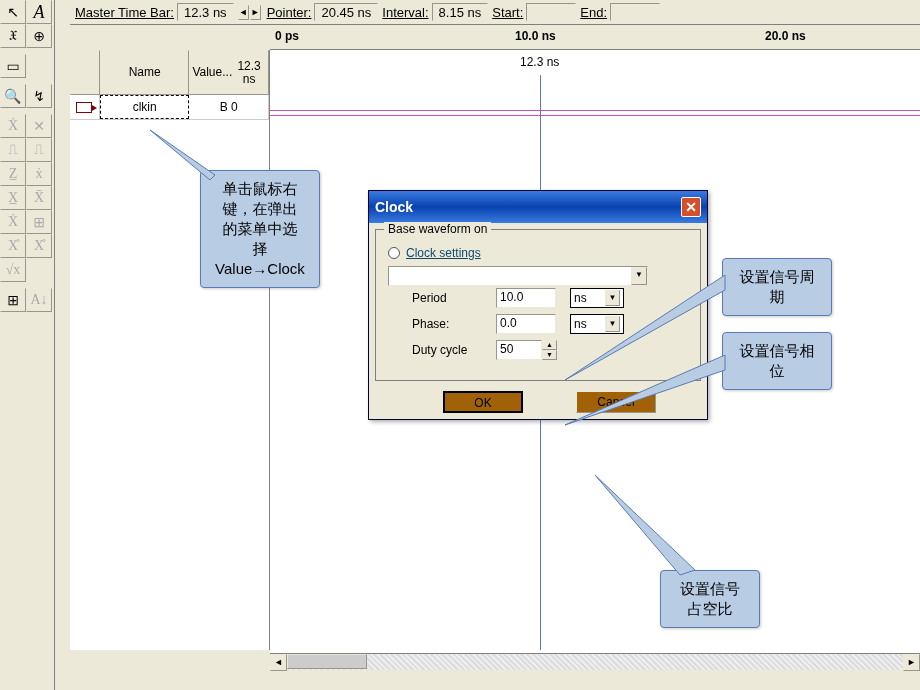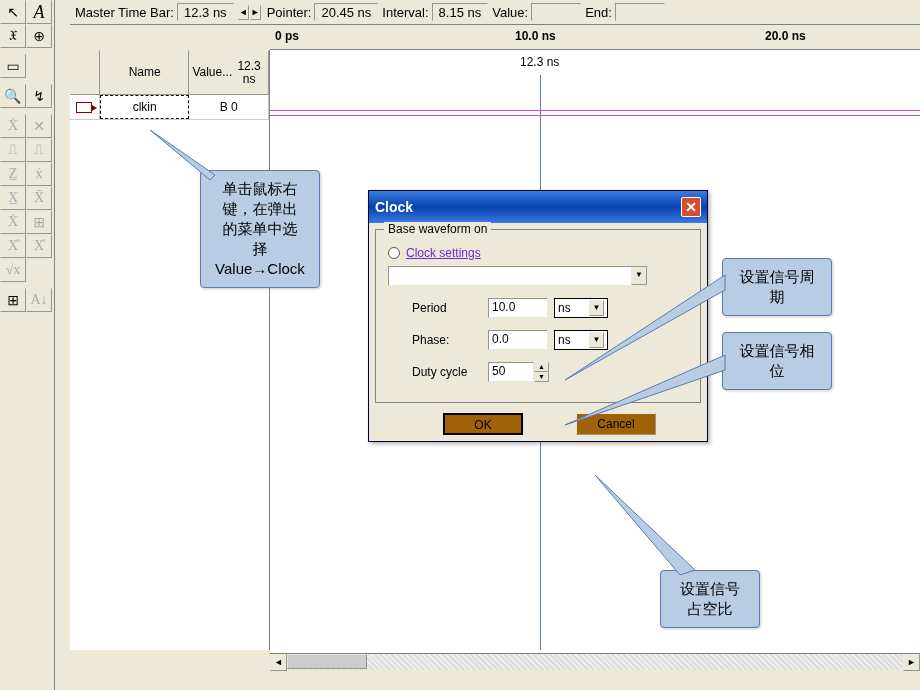--- a/index.html
+++ b/index.html
@@ -1,20 +1,20 @@
 <!DOCTYPE html>
 <html><head>
 <meta charset="utf-8">
 <style>
 * { box-sizing: border-box; margin: 0; padding: 0; }
 body { font-family: "SimSun", "MS Sans Serif", sans-serif; font-size: 12px; background: #ece9d8; width: 920px; height: 690px; overflow: hidden; position: relative; }
 
 
 .top-bar { position: absolute; left: 70px; top: 0; right: 0; height: 25px; background: #ece9d8; border-bottom: 1px solid #808080; display: flex; align-items: center; padding: 0 5px; font-size: 13px; white-space: nowrap; }
-.top-bar .lbl { margin-right: 3px; }
+.top-bar .lbl { margin-right: 3px; text-decoration: underline; }
 .top-bar .fld { display: inline-block; height: 18px; border: 1px inset #ece9d8; background: #ece9d8; padding: 1px 6px; min-width: 50px; text-align: center; margin-right: 4px; }
 .top-bar .arrows { display: inline-flex; gap: 1px; margin-right: 6px; }
 .top-bar .arrbtn { width: 11px; height: 15px; border: 1px outset #ece9d8; background: #ece9d8; font-size: 9px; line-height: 12px; text-align: center; cursor: pointer; }
 
 
 .ltool-a { position: absolute; left: 0; top: 0; width: 55px; height: 690px; background: #ece9d8; border-right: 1px solid #808080; }
 .ltool-a .row { display: flex; }
 .ltool-a .tb { width: 26px; height: 24px; border: 1px outset #ece9d8; background: #ece9d8; display: flex; align-items: center; justify-content: center; font-family: serif; font-size: 14px; cursor: pointer; }
 .ltool-a .sep { height: 6px; }
 
@@ -46,25 +46,25 @@
 .scrollh .sb-thumb { position: absolute; left: 0; top: 0; width: 80px; height: 15px; background: #ccc; border: 1px outset #ece9d8; cursor: pointer; }
 
 
 .dlg { position: absolute; left: 368px; top: 190px; width: 340px; background: #ece9d8; border: 1px solid #003; box-shadow: 2px 2px 4px rgba(0,0,0,.3); }
 .dlg-title { height: 28px; background: linear-gradient(to bottom, #3a7be0, #0842b0, #3a7be0); color: #fff; display: flex; align-items: center; padding: 16px 6px; font-weight: bold; font-size: 14px; }
 .dlg-title .close { margin-left: auto; width: 20px; height: 20px; background: #d5502a; border: 1px solid #fff; color: #fff; text-align: center; line-height: 18px; font-weight: bold; cursor: pointer; border-radius: 2px; }
 .dlg-body { padding: 6px; }
 .grp { border: 1px solid #808080; padding: 10px 12px 14px; position: relative; margin-bottom: 10px; }
 .grp-title { position: absolute; top: -8px; left: 8px; background: #ece9d8; padding: 0 4px; font-size: 12px; }
 .radio-row { display: flex; align-items: center; gap: 6px; margin: 6px 0; font-size: 12px; }
-.radio-row.disabled { color: #6d28d9; }
+.radio-row.disabled { color: #0c4a6e; }
 .radio-row .radio { width: 12px; height: 12px; border: 1px solid #555; background: #fff; border-radius: 50%; position: relative; }
 .radio-row .radio.on::after { content: ""; position: absolute; left: 2px; top: 2px; width: 6px; height: 6px; background: #000; border-radius: 50%; }
 .radio-row .rlabel { text-decoration: underline; }
-.fldrow { display: flex; align-items: center; gap: 6px; margin: 12px 0 6px 24px; font-size: 12px; }
+.fldrow { display: flex; align-items: center; gap: 14px; margin: 2px 0 6px 24px; font-size: 12px; }
 .fldrow .flbl { width: 70px; }
 .fldrow .tbox { width: 60px; height: 20px; border: 1px inset #ece9d8; background: #fff; padding: 1px 3px; }
 .fldrow .sel { width: 54px; height: 20px; border: 1px solid #000; background: #fff; display: flex; align-items: center; padding: 0 3px; justify-content: space-between; cursor: pointer; }
 .fldrow .sel .dd { width: 15px; height: 16px; background: #ece9d8; border: 1px outset #ece9d8; text-align: center; font-size: 8px; line-height: 13px; }
 .fldrow .spin { display: inline-flex; }
 .fldrow .spbox { width: 46px; height: 20px; border: 1px inset #ece9d8; background: #fff; padding: 1px 3px; }
 .fldrow .spbtns { display: flex; flex-direction: column; }
 .fldrow .spbtn { width: 15px; height: 10px; border: 1px outset #ece9d8; background: #ece9d8; font-size: 7px; line-height: 7px; text-align: center; cursor: pointer; }
 .sel-long { width: 260px; height: 20px; border: 1px inset #ece9d8; background: #fff; display: flex; align-items: center; justify-content: flex-end; padding-right: 0; }
 .sel-long .dd { width: 16px; height: 18px; background: #ece9d8; border: 1px outset #ece9d8; text-align: center; font-size: 8px; line-height: 14px; }
@@ -82,21 +82,21 @@
   <span class="lbl">Master Time Bar:</span>
   <span class="fld">12.3 ns</span>
   <span class="arrows">
     <span class="arrbtn">◄</span>
     <span class="arrbtn">►</span>
   </span>
   <span class="lbl">Pointer:</span>
   <span class="fld">20.45 ns</span>
   <span class="lbl">Interval:</span>
   <span class="fld">8.15 ns</span>
-  <span class="lbl">Value:</span>
+  <span class="lbl">Start:</span>
   <span class="fld"></span>
   <span class="lbl">End:</span>
   <span class="fld"></span>
 </div>
 
 <div class="ltool-a">
   <div class="row">
       <div class="tb">↖</div>
       <div class="tb" style="font-family:serif;font-style:italic;font-size:18px">A</div>
     </div>

